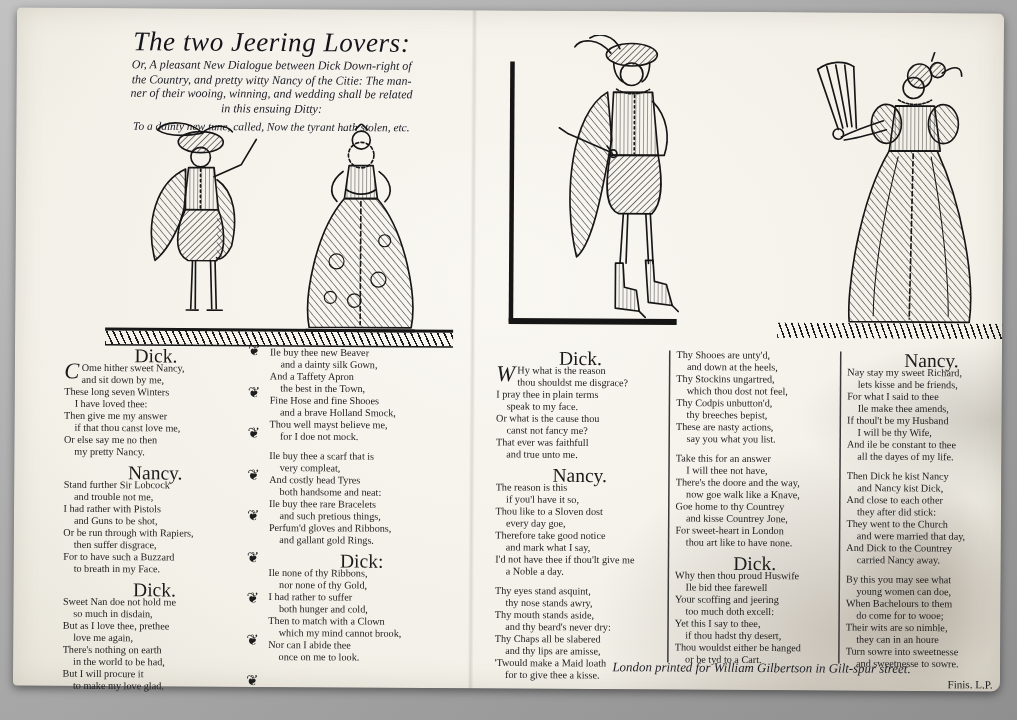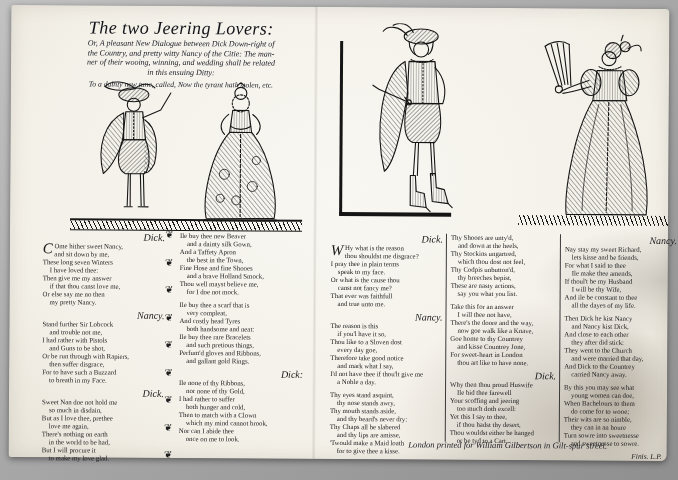--- a/index.html
+++ b/index.html
@@ -40,26 +40,26 @@
   .ground-right-a{position:absolute;left:329px;top:205px;width:112px;height:4px;background:#151515;}
   .ground-right-b{position:absolute;left:508px;top:207px;width:150px;height:10px;
     background:repeating-linear-gradient(70deg,#1c1c1c 0 1px,transparent 1px 4px);}
   
   .col{position:absolute;top:226px;font-size:6.8px;line-height:8px;}
   .col-1{left:33px;width:122px;}
   .col-2{left:170px;width:124px;}
   .col-3{left:321px;width:112px;}
   .col-4{left:441px;width:106px;}
   .col-5{left:555px;width:112px;}
-  .speaker{font-style:italic;text-align:right;font-size:10px;margin:2px 0 1px;}
+  .speaker{text-align:center;font-size:13px;margin:2px 0 1px;}
   .stanza{margin-bottom:5px;}
   .vline{white-space:nowrap;}
   .vline:nth-of-type(even){padding-left:7px;}
   .dropcap{float:left;font-size:15px;line-height:12px;font-style:italic;margin:0 1.5px 0 0;}
-  .finis{font-style:italic;text-align:right;padding-right:14px;font-size:7.4px;margin-top:2px;}
+  .finis{text-align:right;padding-right:14px;font-size:7.4px;margin-top:2px;}
   
   .ornaments{position:absolute;left:152px;top:224px;width:15px;height:230px;
     display:flex;flex-direction:column;justify-content:space-between;align-items:center;}
   .ornaments span{font-size:10px;line-height:10px;color:#1d1d1d;
     font-family:"DejaVu Sans",sans-serif;}
   
   .col-rule{position:absolute;top:226px;width:1px;height:208px;background:#3a3a3a;}
   .rule-a{left:436px;} .rule-b{left:550px;}
   
   .imprint{position:absolute;left:336px;top:432px;width:326px;text-align:center;

